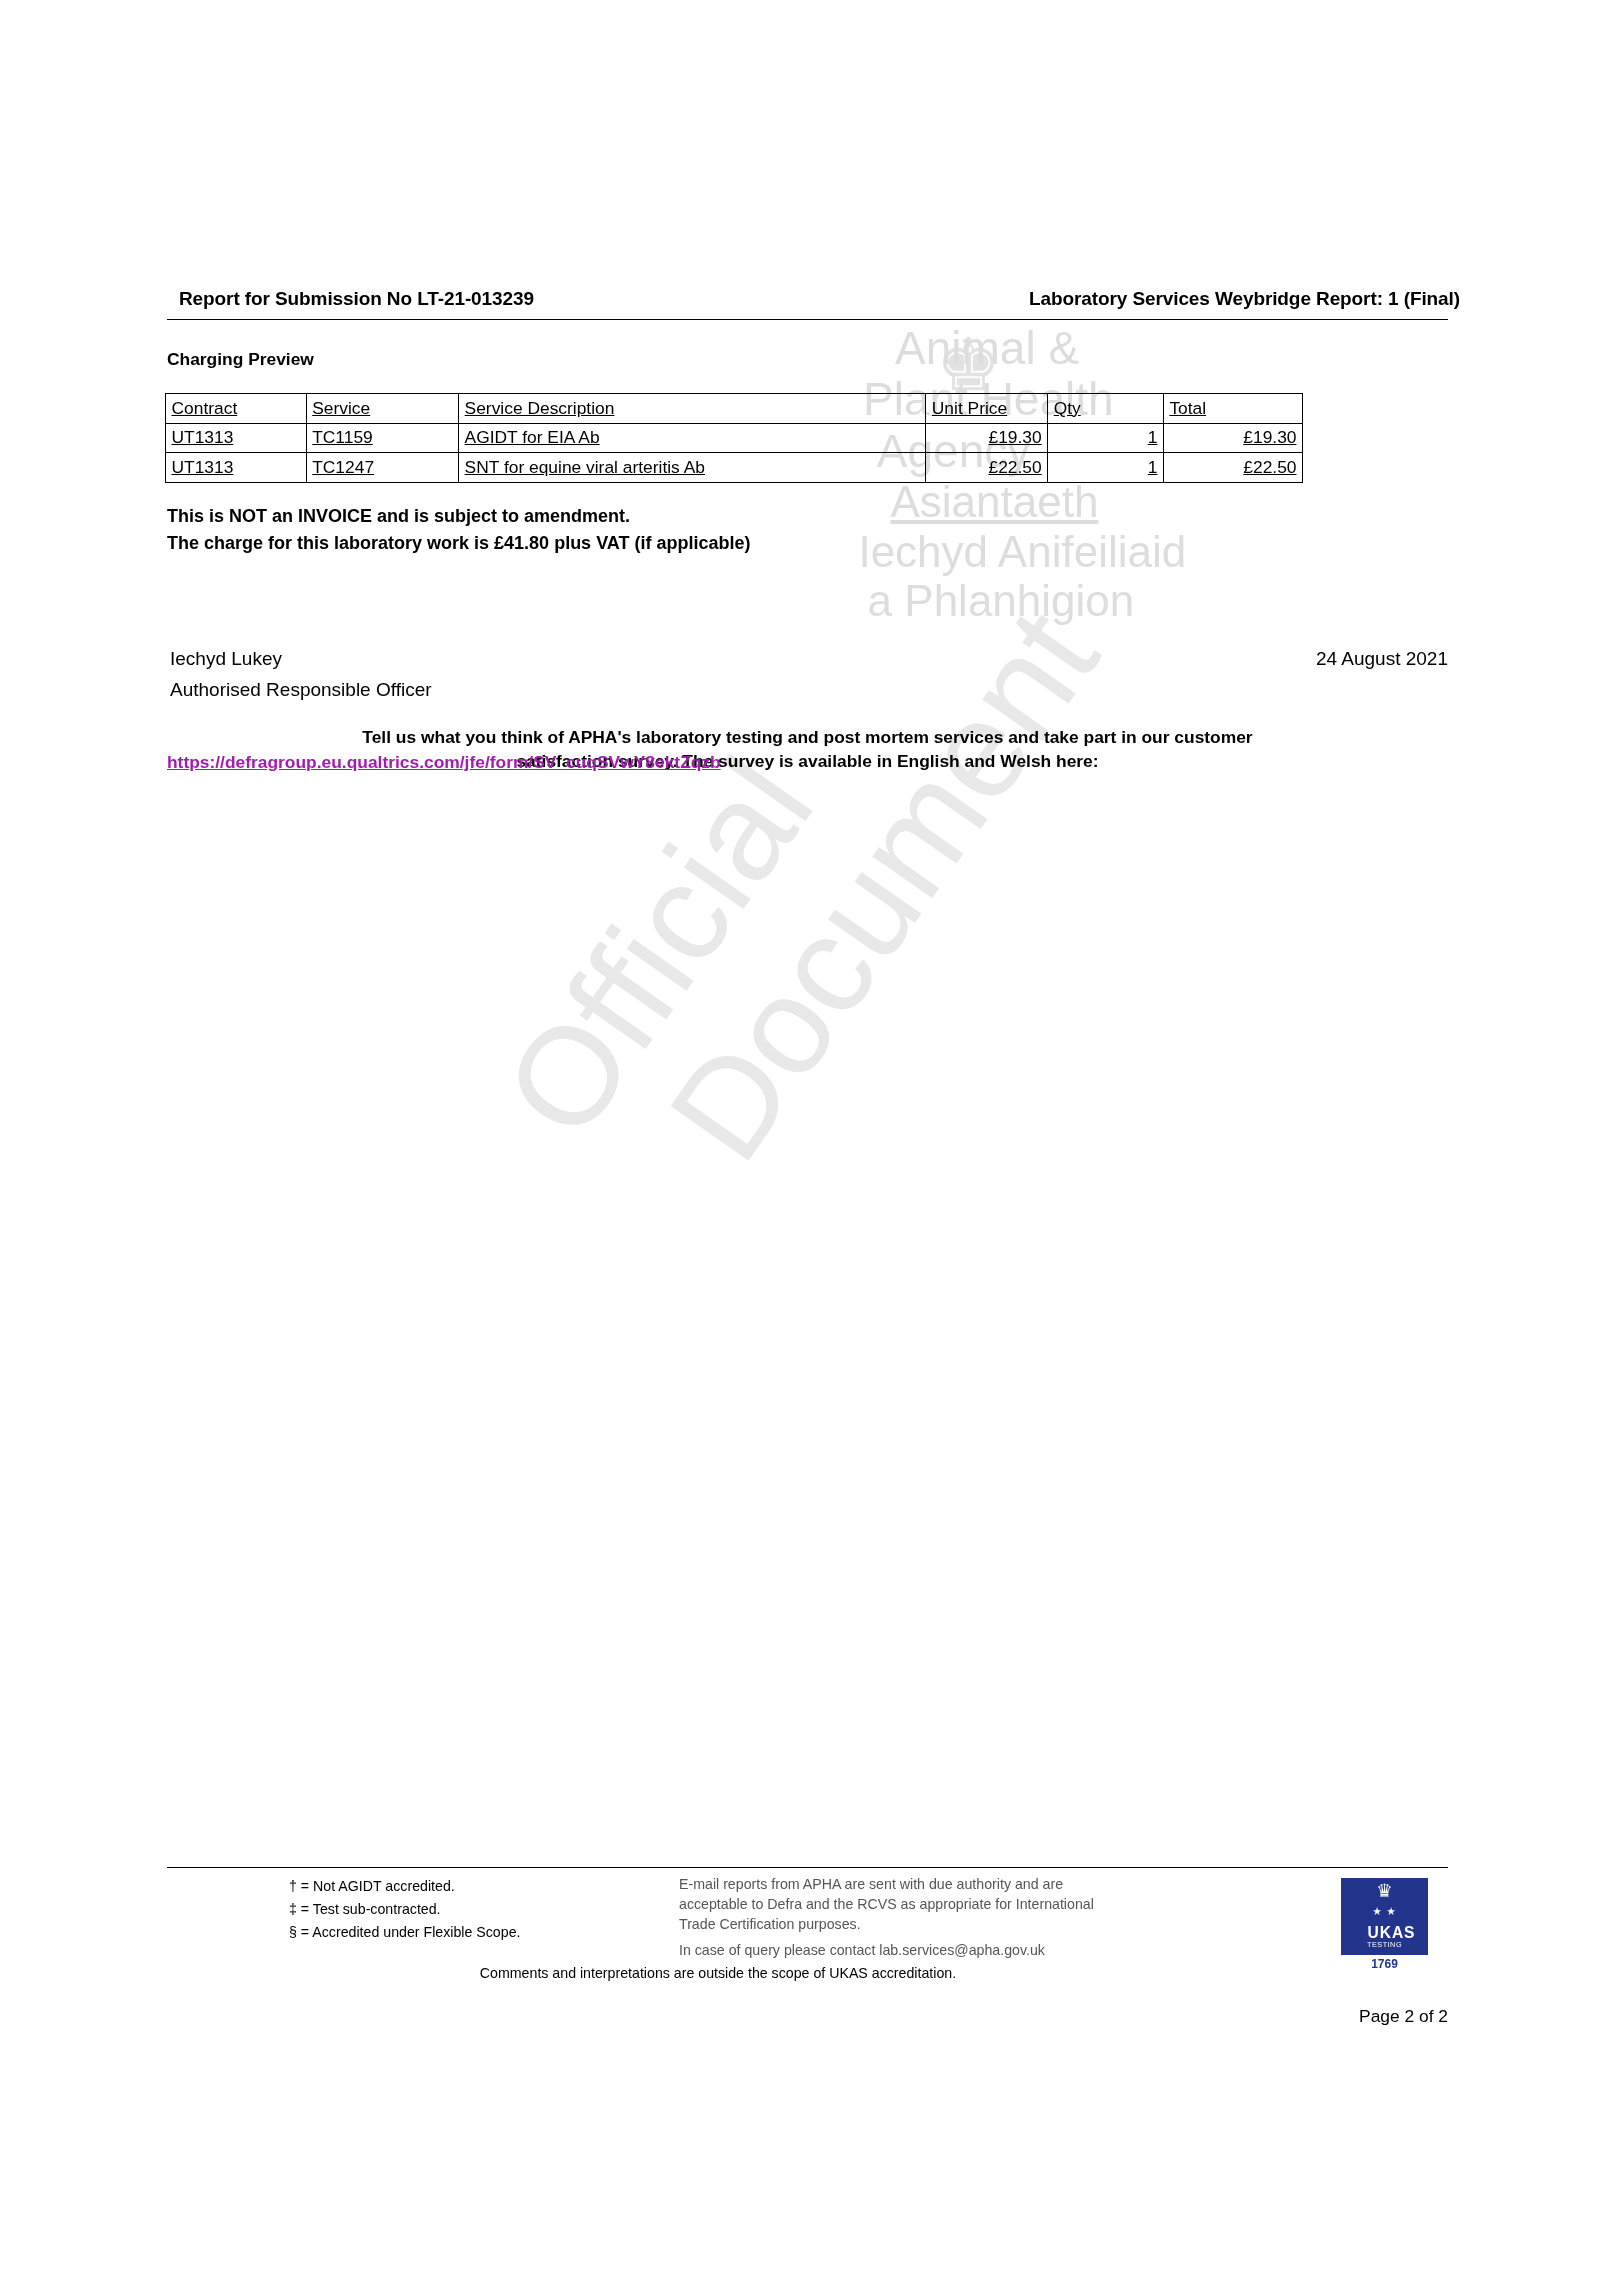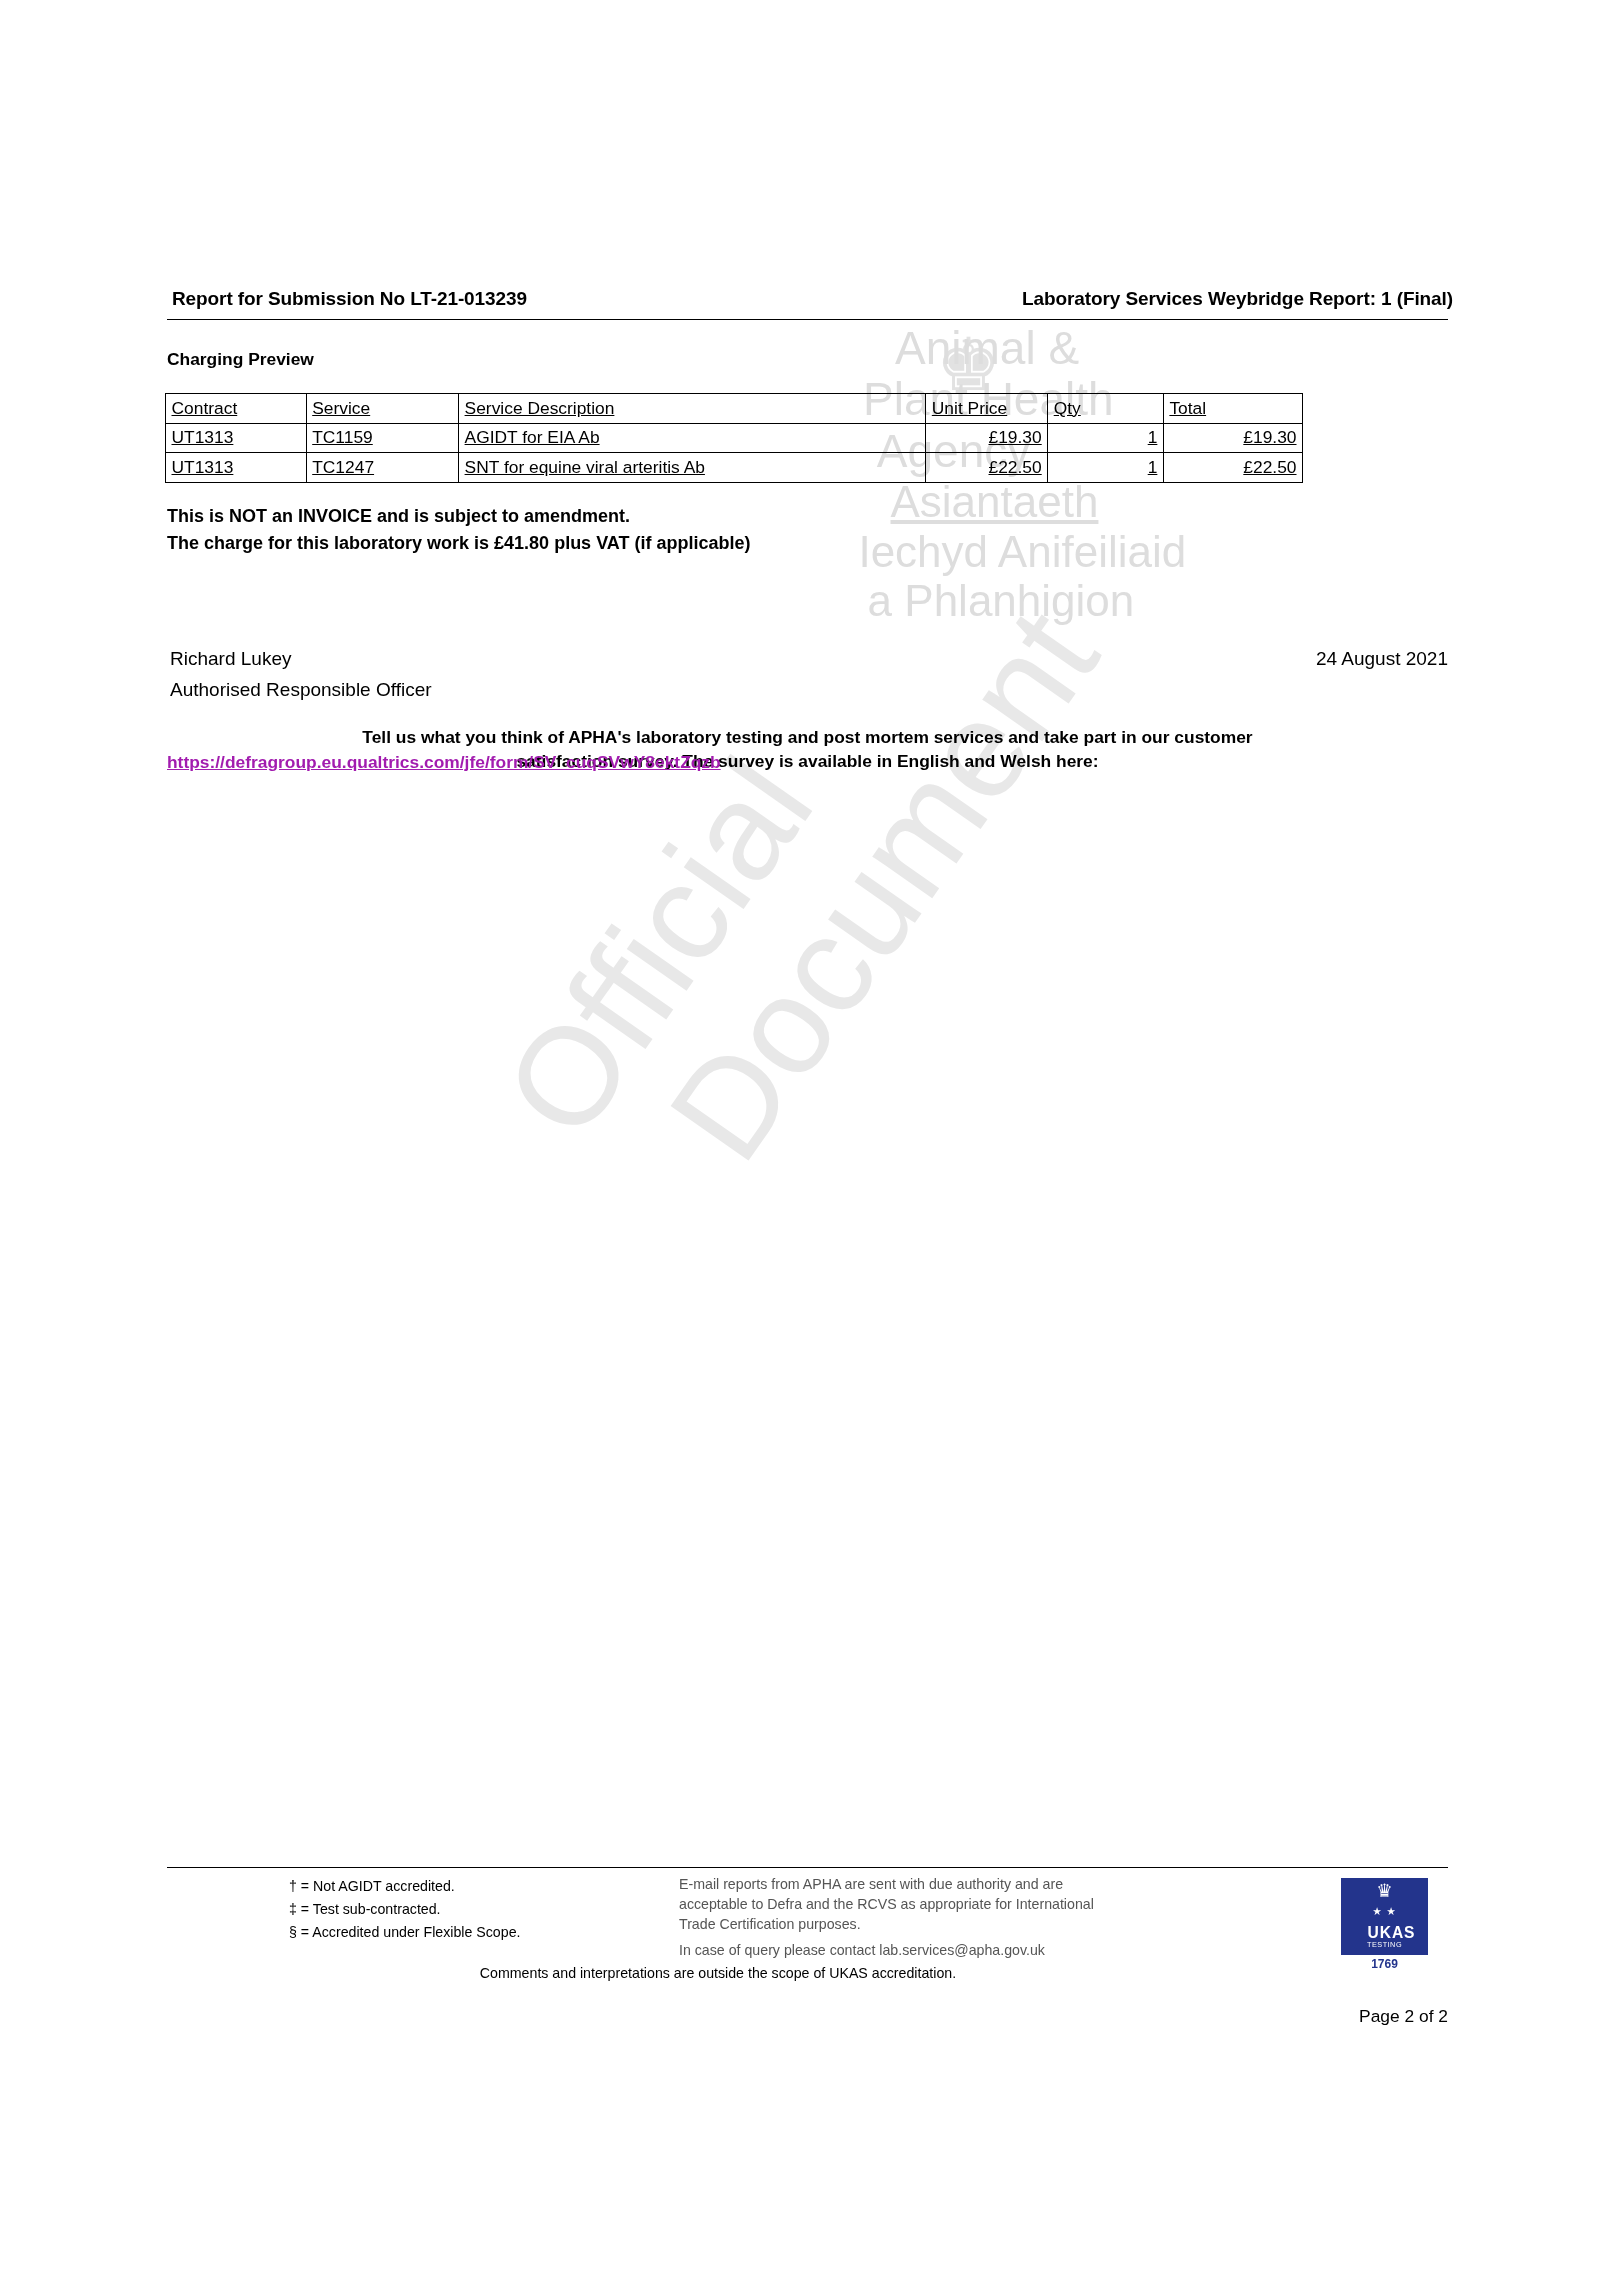--- a/index.html
+++ b/index.html
@@ -77,21 +77,21 @@
   .wm-diag.document {
     left: 638px;
     top: 1097px;
     transform: rotate(-55deg);
     transform-origin: 0 0;
   }
 
   
   .doc-header {
     position: absolute;
-    left: 172px;
+    left: 179px;
     top: 288px;
     width: 1281px;
     display: flex;
     justify-content: space-between;
     align-items: baseline;
     font-size: 19px;
     font-weight: bold;
     letter-spacing: -0.1px;
   }
   .rule-top {
@@ -348,21 +348,21 @@
           <td class="num">£22.50</td>
           <td class="num">1</td>
           <td class="num">£22.50</td>
         </tr>
       </tbody>
     </table>
 
     <div class="notice l1">This is NOT an INVOICE and is subject to amendment.</div>
     <div class="notice l2">The charge for this laboratory work is £41.80 plus VAT (if applicable)</div>
 
-    <div class="sig-name">Richard Lukey</div>
+    <div class="sig-name">Iechyd Lukey</div>
     <div class="sig-role">Authorised Responsible Officer</div>
     <div class="sig-date">24 August 2021</div>
 
     <div class="survey">
       <div>Tell us what you think of APHA's laboratory testing and post mortem services and take part in our customer</div>
       <div>satisfaction survey.  The survey is available in English and Welsh here:</div>
     </div>
     <div class="survey-link">
       <span>https://defragroup.eu.qualtrics.com/jfe/form/SV_cuqSVwY8ektZqzb</span>
     </div>

